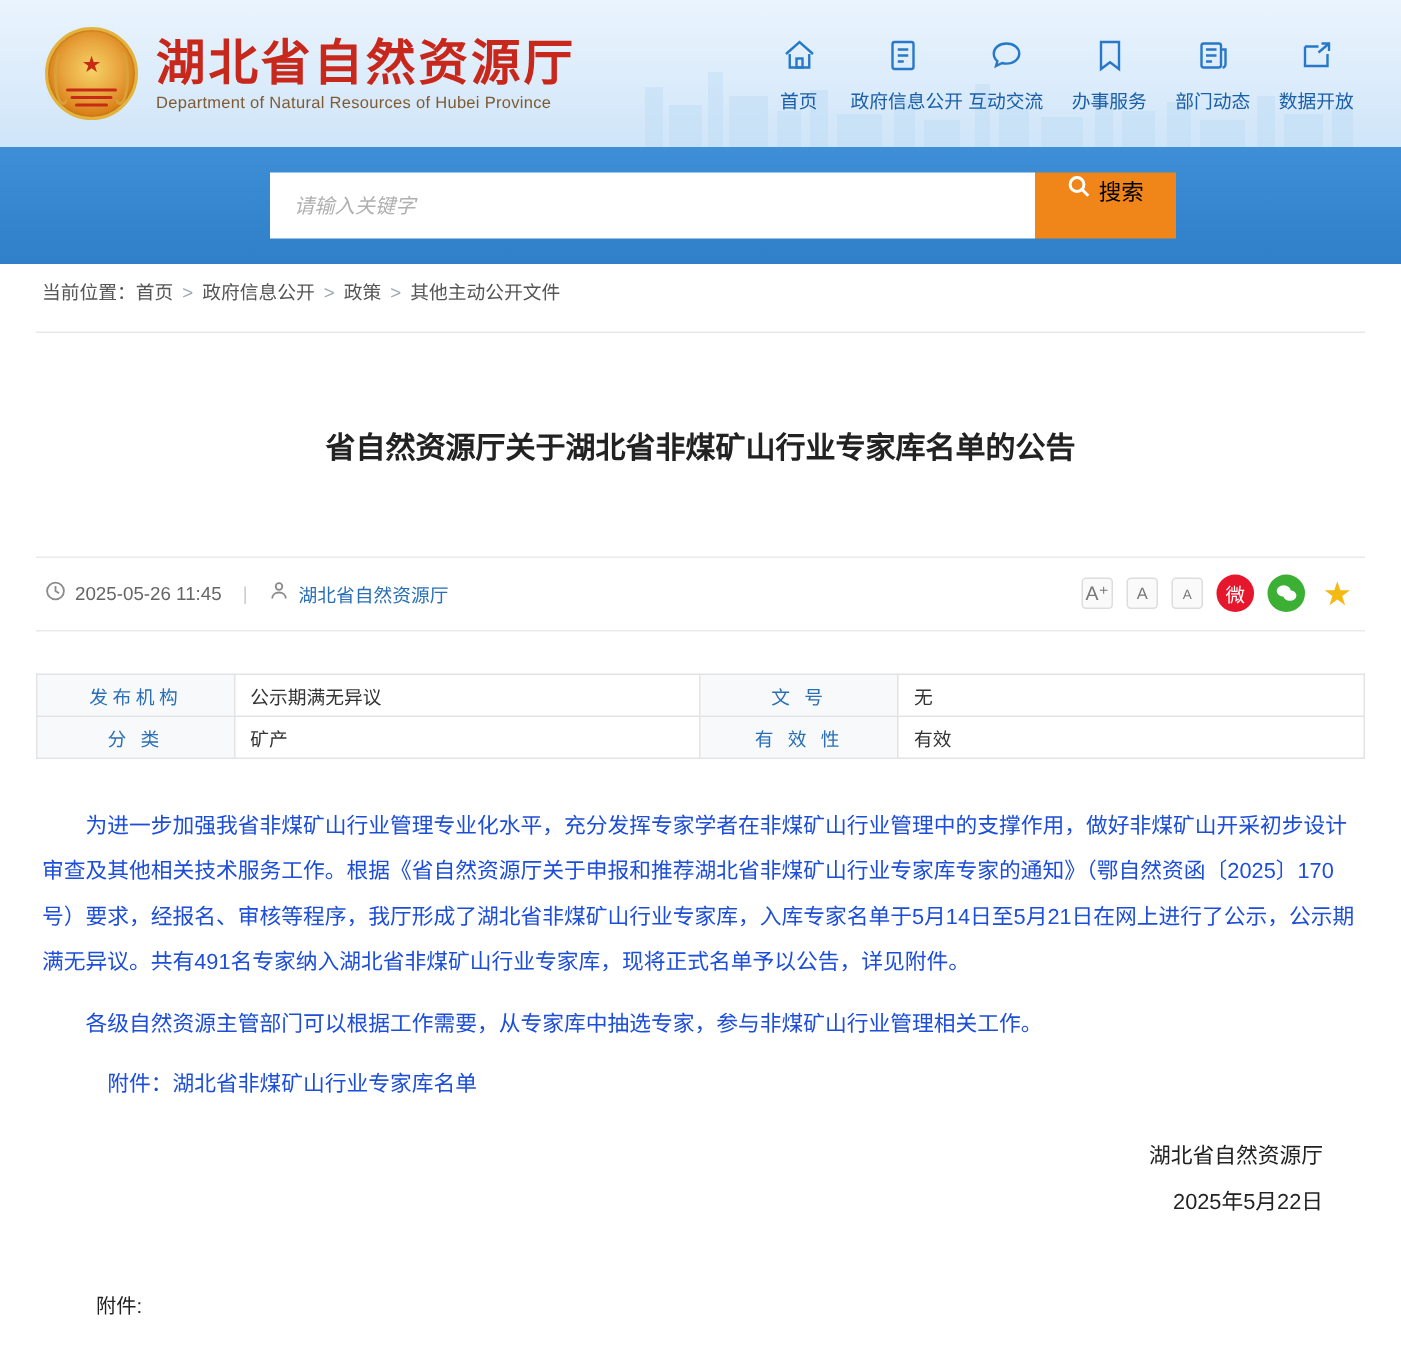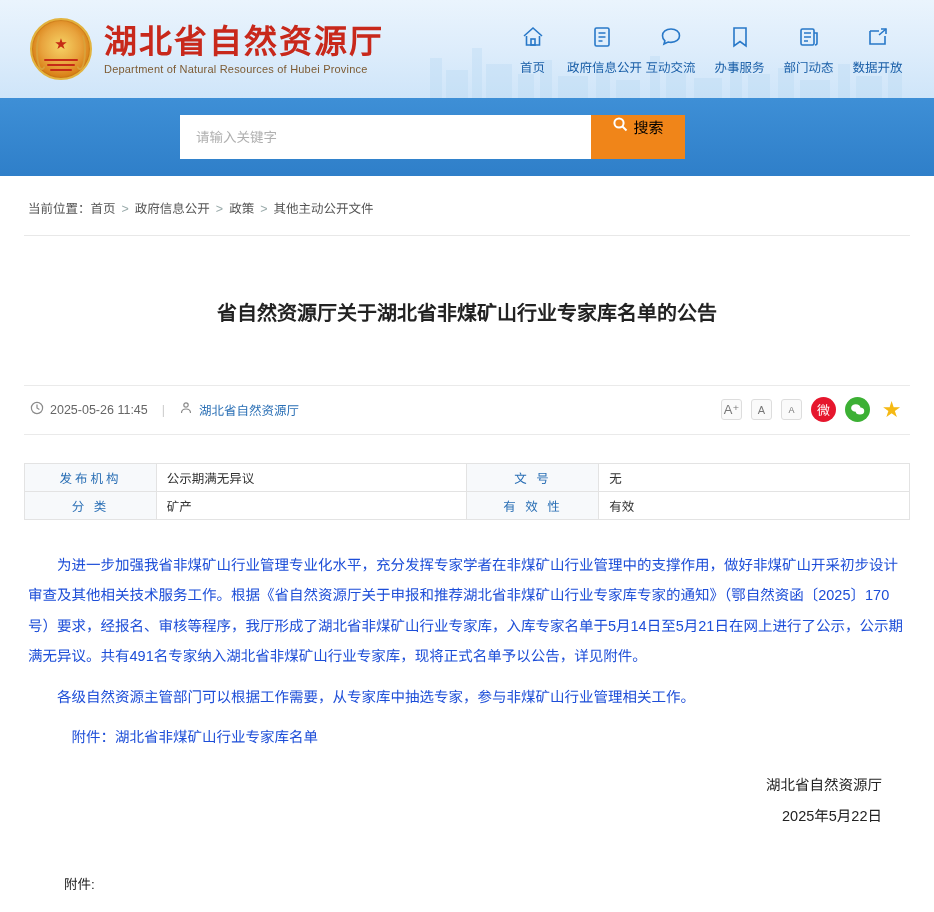--- a/index.html
+++ b/index.html
@@ -76,39 +76,40 @@
   
   .searchband {
     height: 78px;
     background: linear-gradient(180deg, #3e8fd6 0%, #2f7fc9 100%);
     display: flex; align-items: center;
   }
   .searchbox {
     display: flex; margin-left: 180px; height: 44px;
   }
   .searchbox input {
-    width: 411px; height: 44px; border: 0; outline: none;
+    width: 510px; height: 44px; border: 0; outline: none;
     padding: 0 16px; font-size: 13.5px; color: #a21caf;
     background: #fff;
+    font-style: italic;
   }
   .searchbox input::placeholder { color: #b0b0b0; }
   .searchbtn {
     width: 94px; height: 44px; border: 0; cursor: pointer;
     background: #f08519; color: #000000; font-size: 15px;
     display: flex; align-items: flex-start; justify-content: center; gap: 5px;
     font-family: "Liberation Sans", sans-serif;
   }
 
   
   .page {
     width: 886px; margin: 0 auto; background: #fff;
     padding: 0 0 10px 0;
   }
   .crumb {
-    font-size: 12.5px; color: #555; padding: 22px 0 18px 4px;
+    font-size: 12.5px; color: #555; padding: 8px 0 18px 4px;
   }
   .crumb .sep { color: #9aa; margin: 0 6px; }
   .crumb a { color: #555; text-decoration: none; cursor: pointer; }
 
   .doc {
     border-top: 1px solid #e8e8e8;
     padding: 0 0;
   }
   .doc-title {
     text-align: center; font-size: 20px; font-weight: bold; color: #222;

